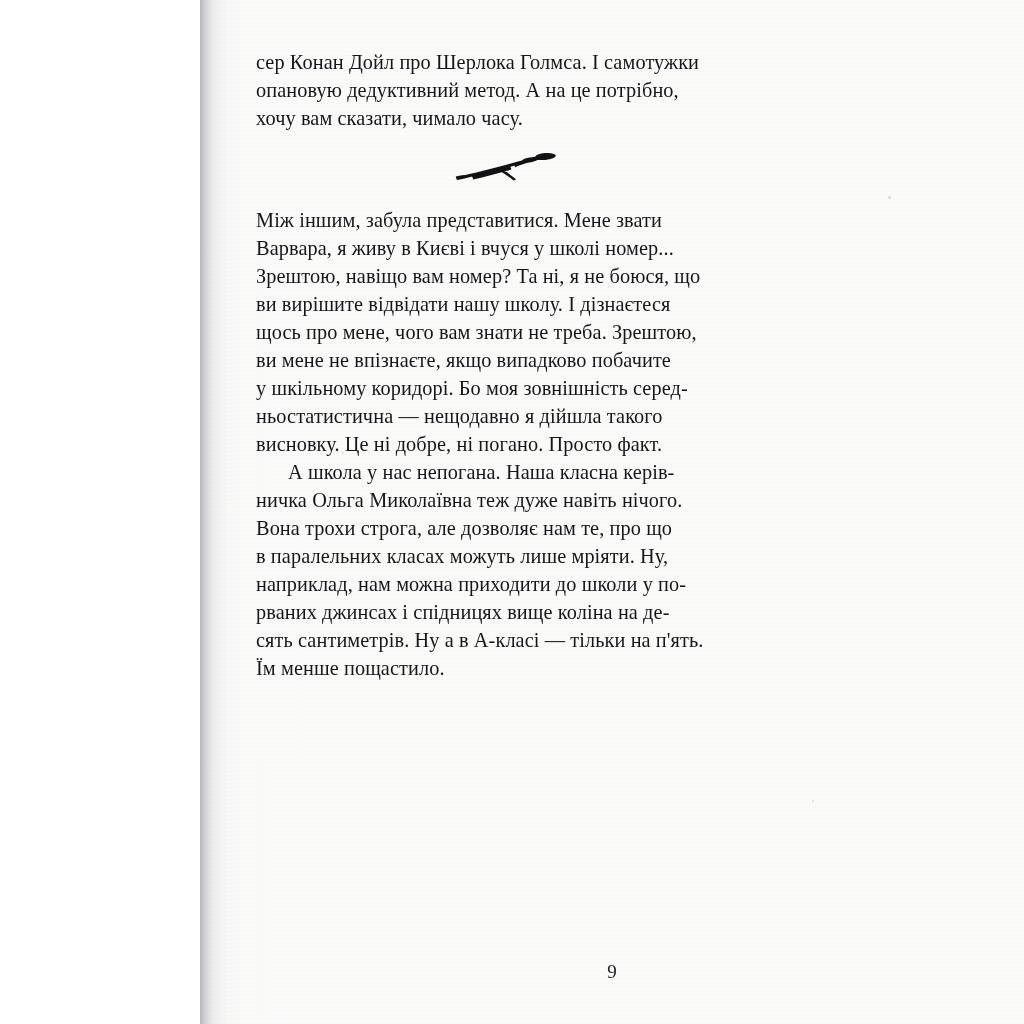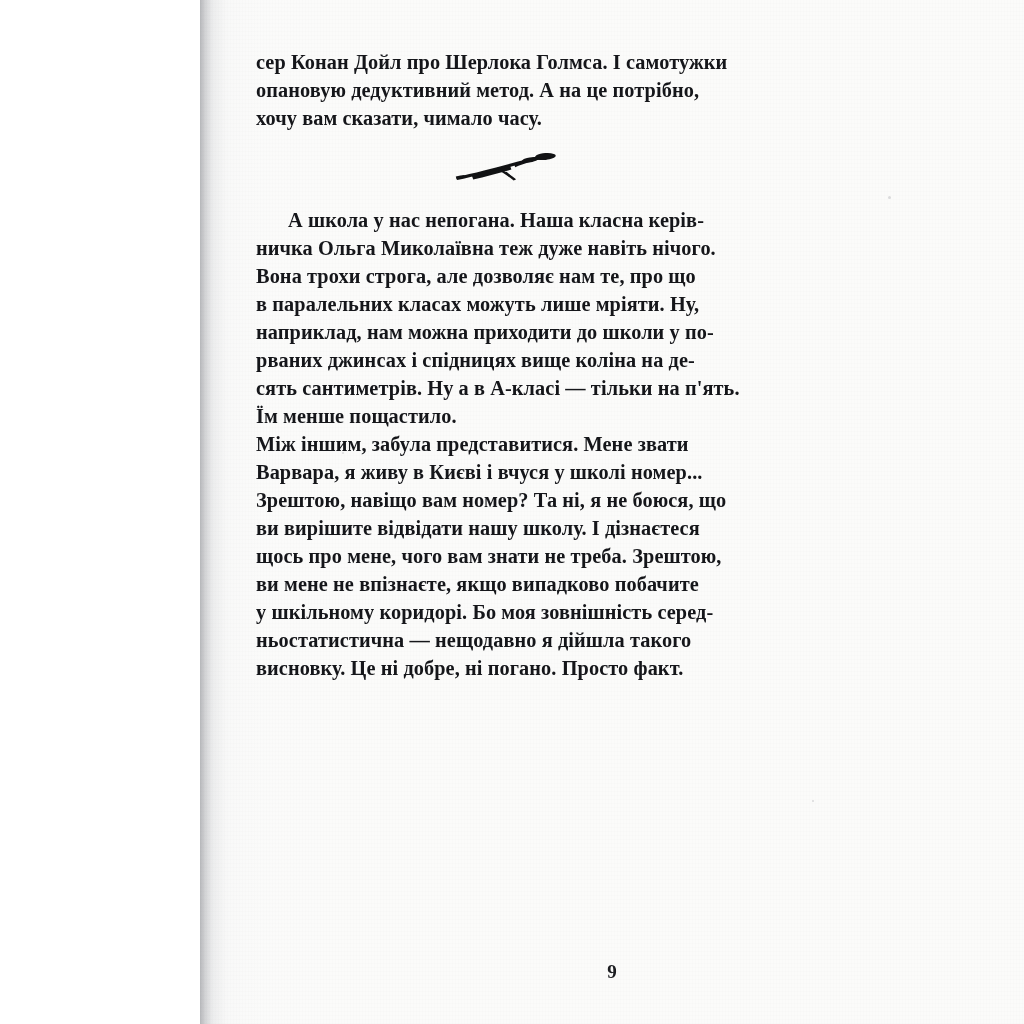--- a/index.html
+++ b/index.html
@@ -9,21 +9,20 @@
     background: #ffffff;
   }
 
   .screen {
     position: relative;
     width: 1024px;
     height: 1024px;
     overflow: hidden;
     background: #ffffff;
     font-family: "Liberation Serif", "DejaVu Serif", serif;
-    font-weight: bold;
   }
 
   
   .page {
     position: absolute;
     left: 200px;
     top: 0;
     width: 824px;
     height: 1024px;
     background: #fbfbfa;
@@ -175,38 +174,38 @@
 
             <path d="M70.5 6.8 C 75.0 5.2, 80.5 4.4, 83.4 5.2 C 85.0 5.7, 85.0 6.9, 83.4 7.9 C 80.6 9.6, 75.2 10.8, 71.2 10.6 C 68.6 10.4, 67.6 9.4, 68.2 8.4 C 68.6 7.7, 69.4 7.2, 70.5 6.8 Z"></path>
 
             <path d="M1.8 24.6 C 4.8 23.8, 8.2 23.2, 10.6 23.0 L 11.0 25.6 C 8.6 25.9, 5.4 26.6, 2.6 27.4 Z"></path>
 
             <path d="M52.6 19.8 C 54.8 21.6, 56.4 23.4, 57.2 24.8 L 55.4 25.2 C 54.4 23.9, 52.8 22.3, 51.0 20.8 Z"></path>
           </g>
         </svg>
       </div>
 
-      <p class="para indented">А школа у нас непогана. Наша класна керів-
-ничка Ольга Миколаївна теж дуже навіть нічого.
-Вона трохи строга, але дозволяє нам те, про що
-в паралельних класах можуть лише мріяти. Ну,
-наприклад, нам можна приходити до школи у по-
-рваних джинсах і спідницях вище коліна на де-
-сять сантиметрів. Ну а в А-класі — тільки на п'ять.
-Їм менше пощастило.</p>
-
       <p class="para">Між іншим, забула представитися. Мене звати
 Варвара, я живу в Києві і вчуся у школі номер...
 Зрештою, навіщо вам номер? Та ні, я не боюся, що
 ви вирішите відвідати нашу школу. І дізнаєтеся
 щось про мене, чого вам знати не треба. Зрештою,
 ви мене не впізнаєте, якщо випадково побачите
 у шкільному коридорі. Бо моя зовнішність серед-
 ньостатистична — нещодавно я дійшла такого
 висновку. Це ні добре, ні погано. Просто факт.</p>
 
+      <p class="para indented">А школа у нас непогана. Наша класна керів-
+ничка Ольга Миколаївна теж дуже навіть нічого.
+Вона трохи строга, але дозволяє нам те, про що
+в паралельних класах можуть лише мріяти. Ну,
+наприклад, нам можна приходити до школи у по-
+рваних джинсах і спідницях вище коліна на де-
+сять сантиметрів. Ну а в А-класі — тільки на п'ять.
+Їм менше пощастило.</p>
+
 
     </div>
 
     <div class="folio">9</div>
   </div>
 
 </div>
 
 </body></html>

